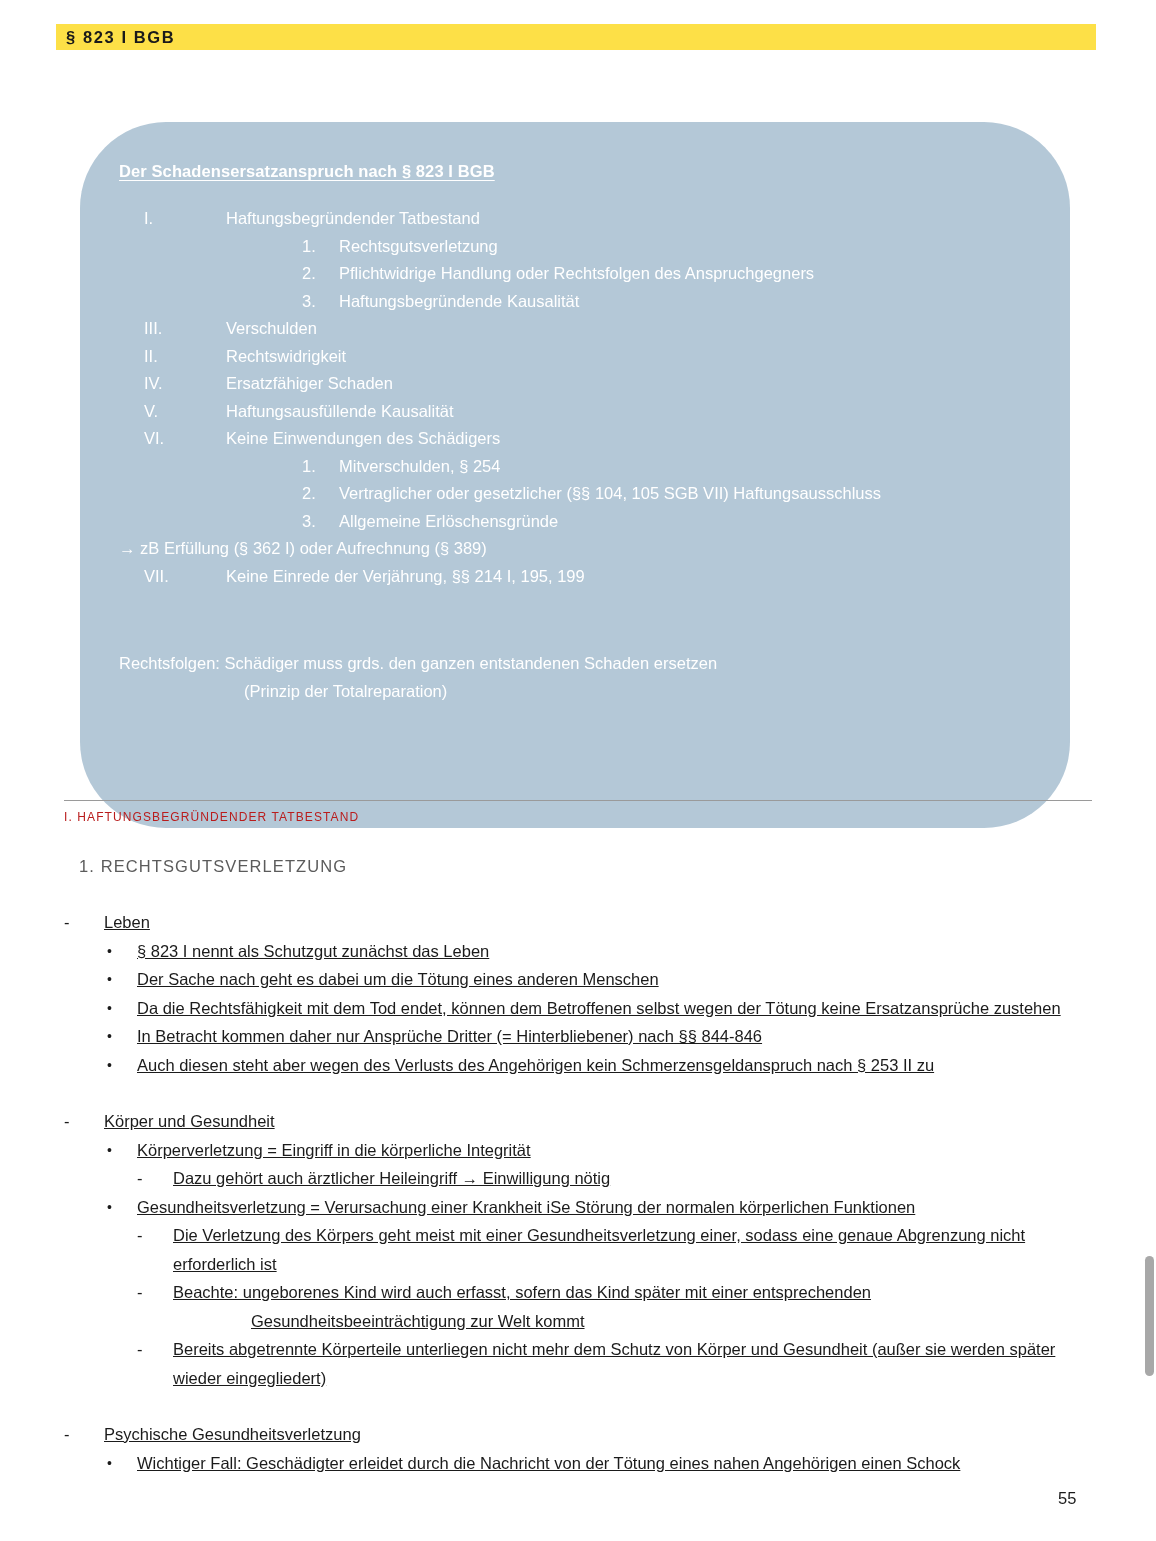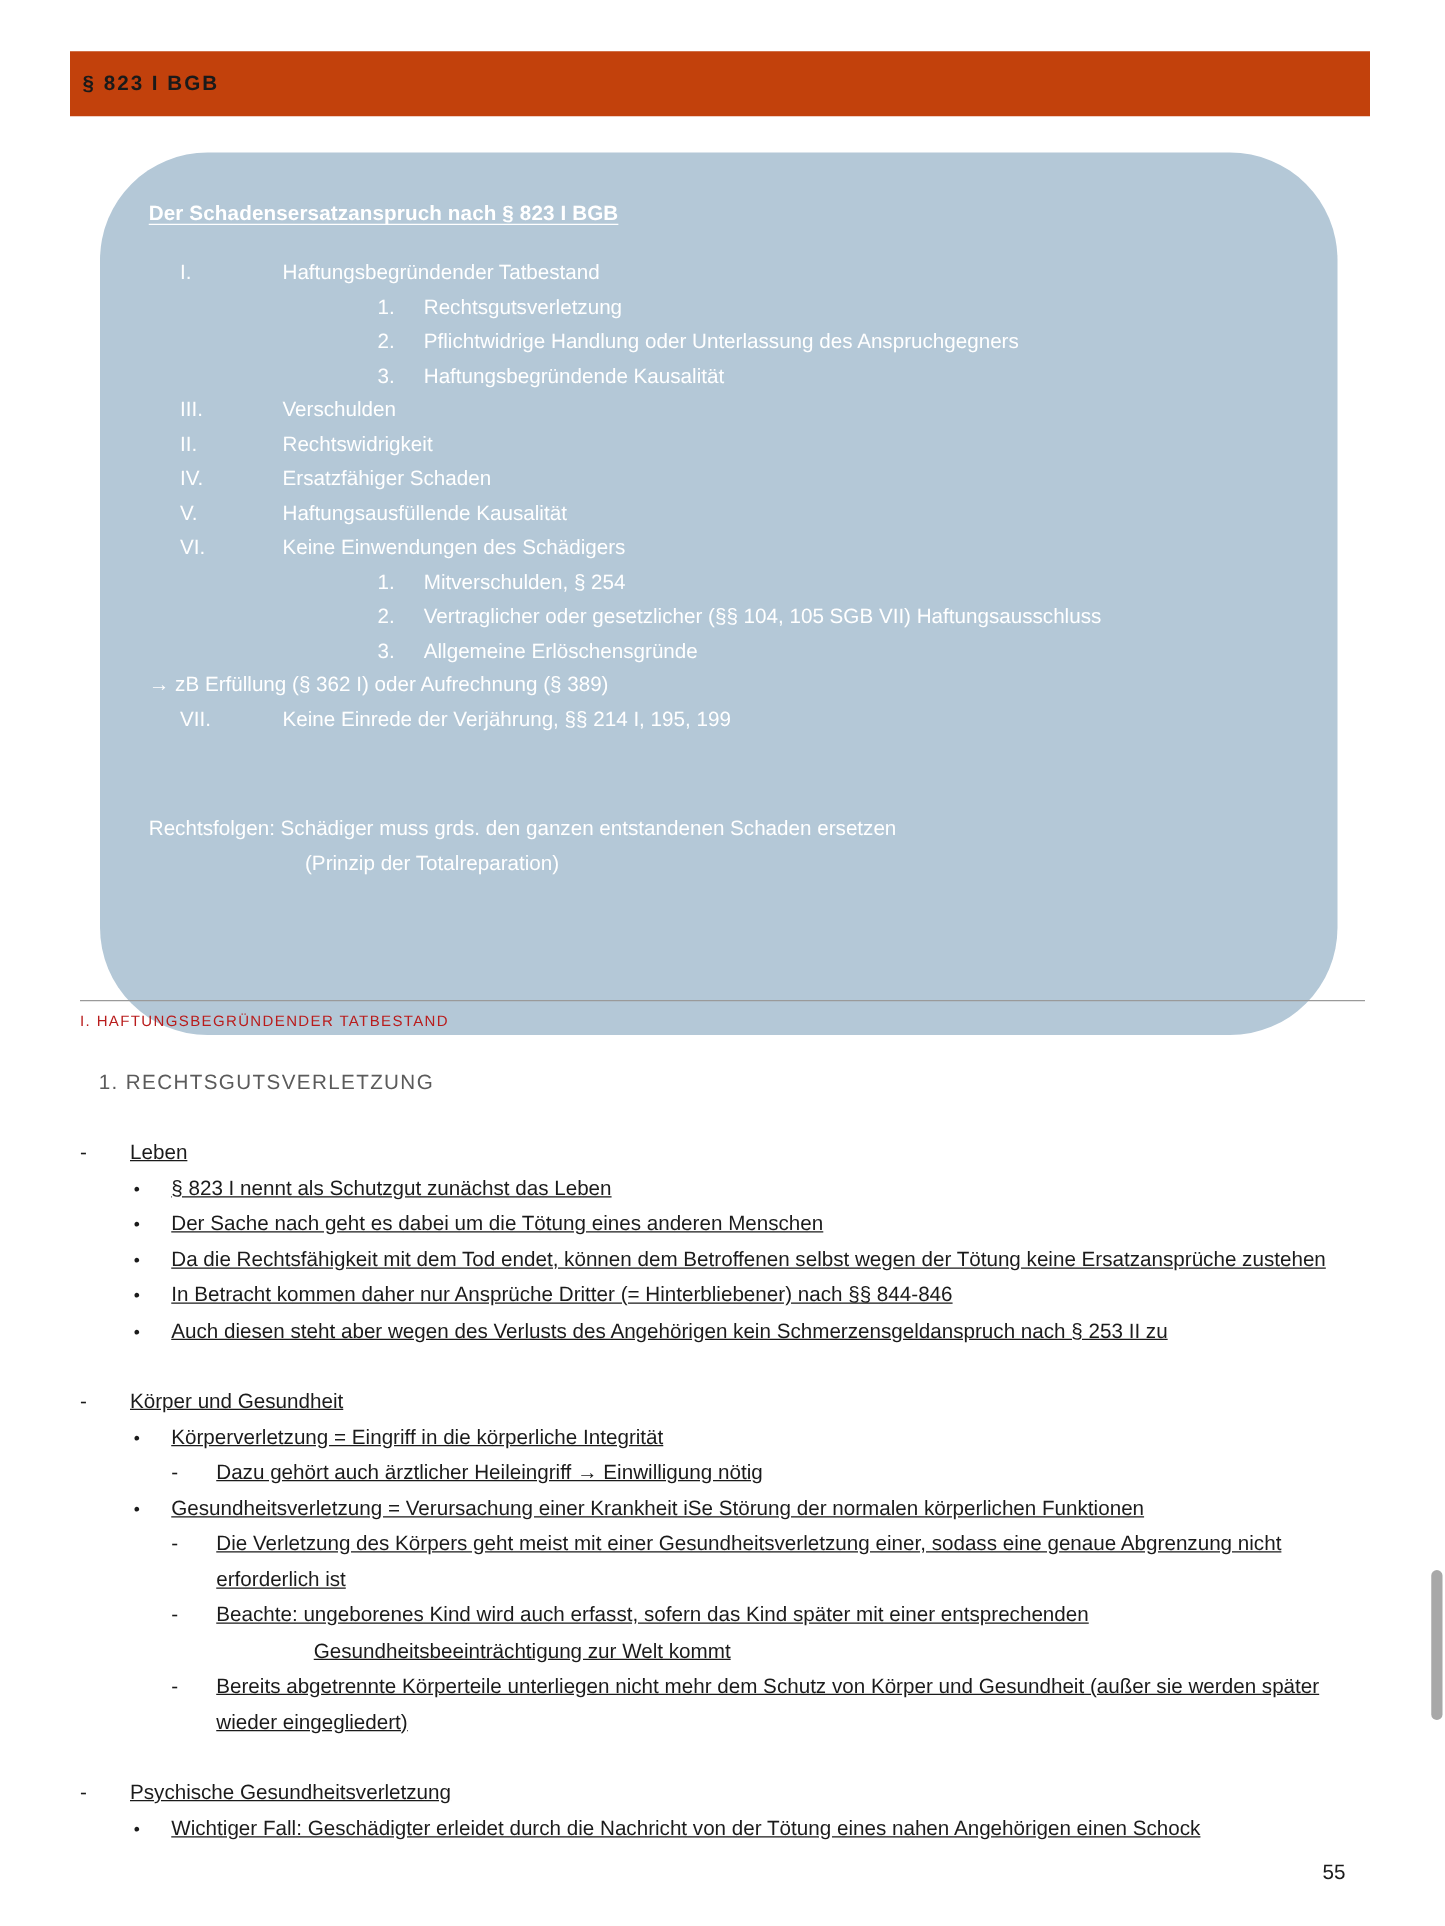--- a/index.html
+++ b/index.html
@@ -15,24 +15,24 @@
     position: relative;
     font-family: "Liberation Sans", "DejaVu Sans", sans-serif;
     color: #1b1b1b;
     overflow: hidden;
   }
 
   
   .header-bar {
     position: absolute;
     left: 56px;
-    top: 41px;
+    top: 24px;
     width: 1040px;
-    height: 52px;
-    background: #c2410c;
+    height: 26px;
+    background: #fde047;
     display: flex;
     align-items: center;
   }
   .header-bar .title {
     font-size: 16.5px;
     font-weight: 700;
     letter-spacing: 1.6px;
     color: #1a1a1a;
     padding-left: 10px;
     white-space: nowrap;
@@ -211,21 +211,21 @@
     <div class="scheme-row lvl1">
       <span class="num">I.</span>
       <span class="txt">Haftungsbegründender Tatbestand</span>
     </div>
     <div class="scheme-row lvl2">
       <span class="num">1.</span>
       <span class="txt">Rechtsgutsverletzung</span>
     </div>
     <div class="scheme-row lvl2">
       <span class="num">2.</span>
-      <span class="txt">Pflichtwidrige Handlung oder Unterlassung des Anspruchgegners</span>
+      <span class="txt">Pflichtwidrige Handlung oder Rechtsfolgen des Anspruchgegners</span>
     </div>
     <div class="scheme-row lvl2">
       <span class="num">3.</span>
       <span class="txt">Haftungsbegründende Kausalität</span>
     </div>
     <div class="scheme-row lvl1">
       <span class="num">III.</span>
       <span class="txt">Verschulden</span>
     </div>
     <div class="scheme-row lvl1">

